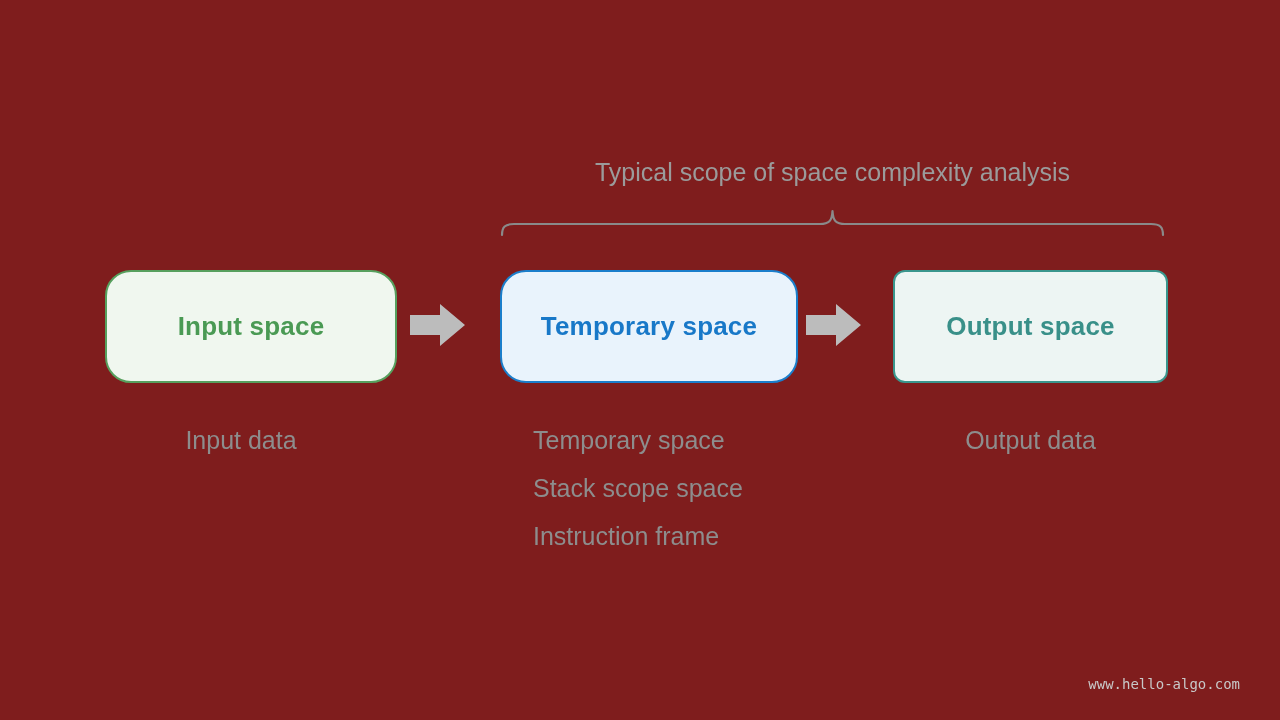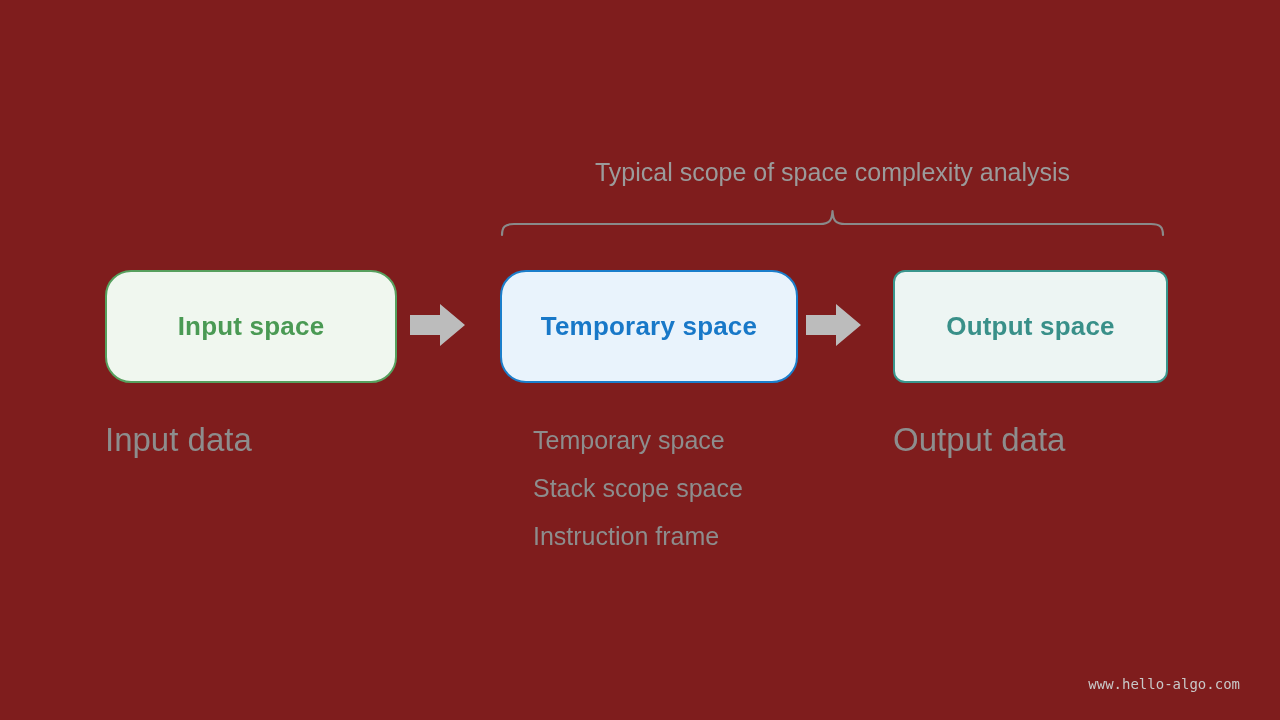--- a/index.html
+++ b/index.html
@@ -49,23 +49,24 @@
   .box-output { left: 893px; width: 275px; border-radius: 12px; }
   .arrow {
     position: absolute;
     top: 303px;
   }
   .arrow-1 { left: 410px; }
   .arrow-2 { left: 806px; }
   .sub {
     position: absolute;
     top: 425px;
-    font-size: 33px;
+    font-size: 25px;
     line-height: 30px;
     color: #8d8d8d;
+    text-align: center;
   }
   .sub-input  { left: 105px; width: 272px; }
   .sub-output { left: 893px; width: 275px; }
   .sub-list {
     position: absolute;
     left: 533px;
     top: 425px;
     font-size: 25px;
     line-height: 30px;
     color: #8d8d8d;

